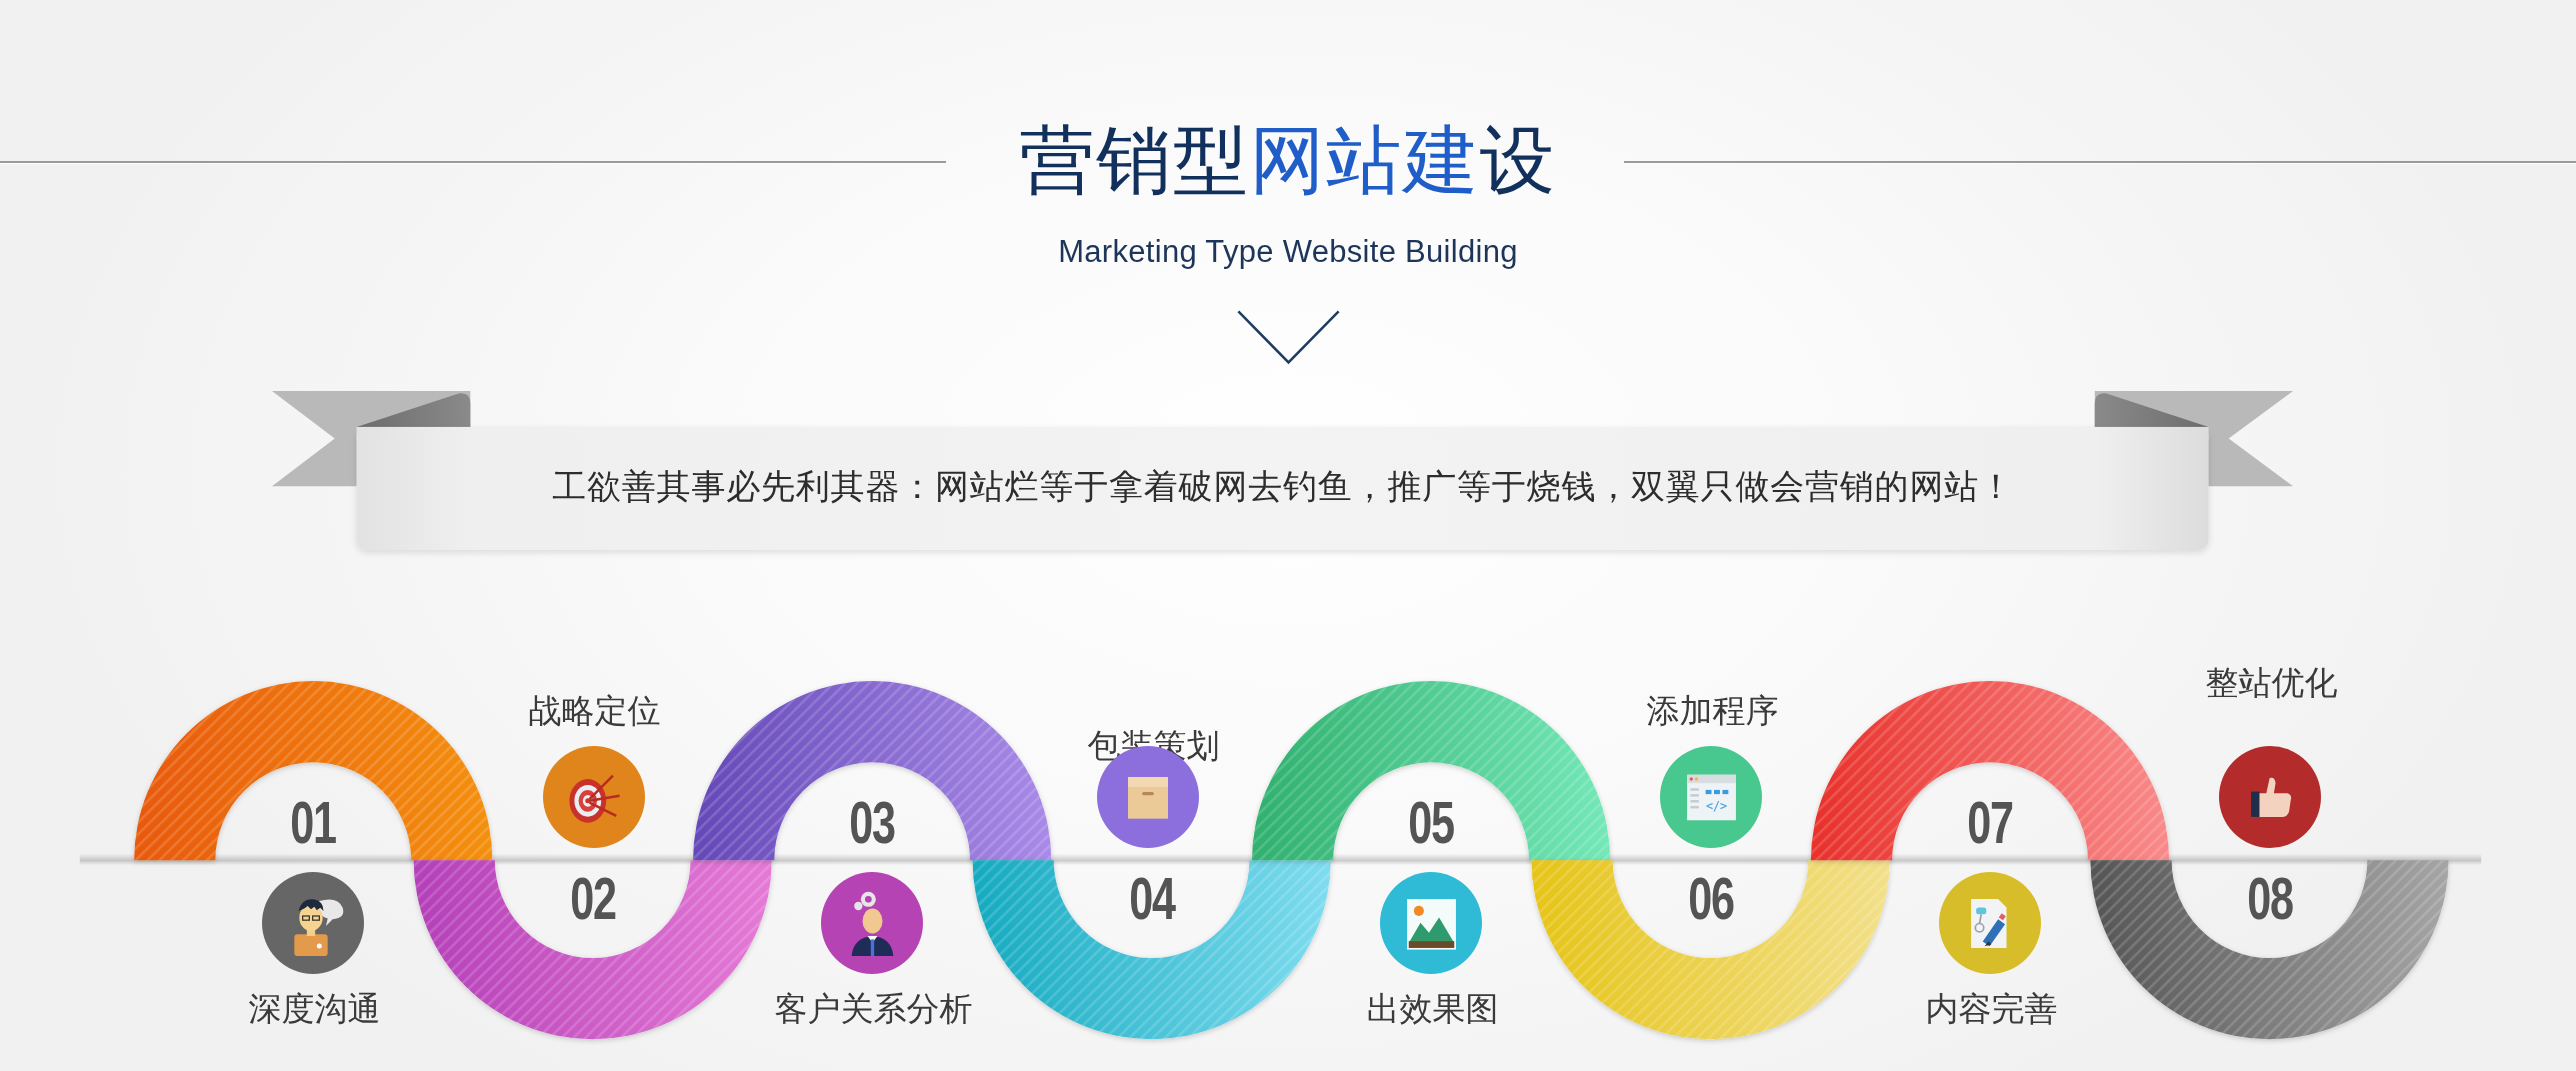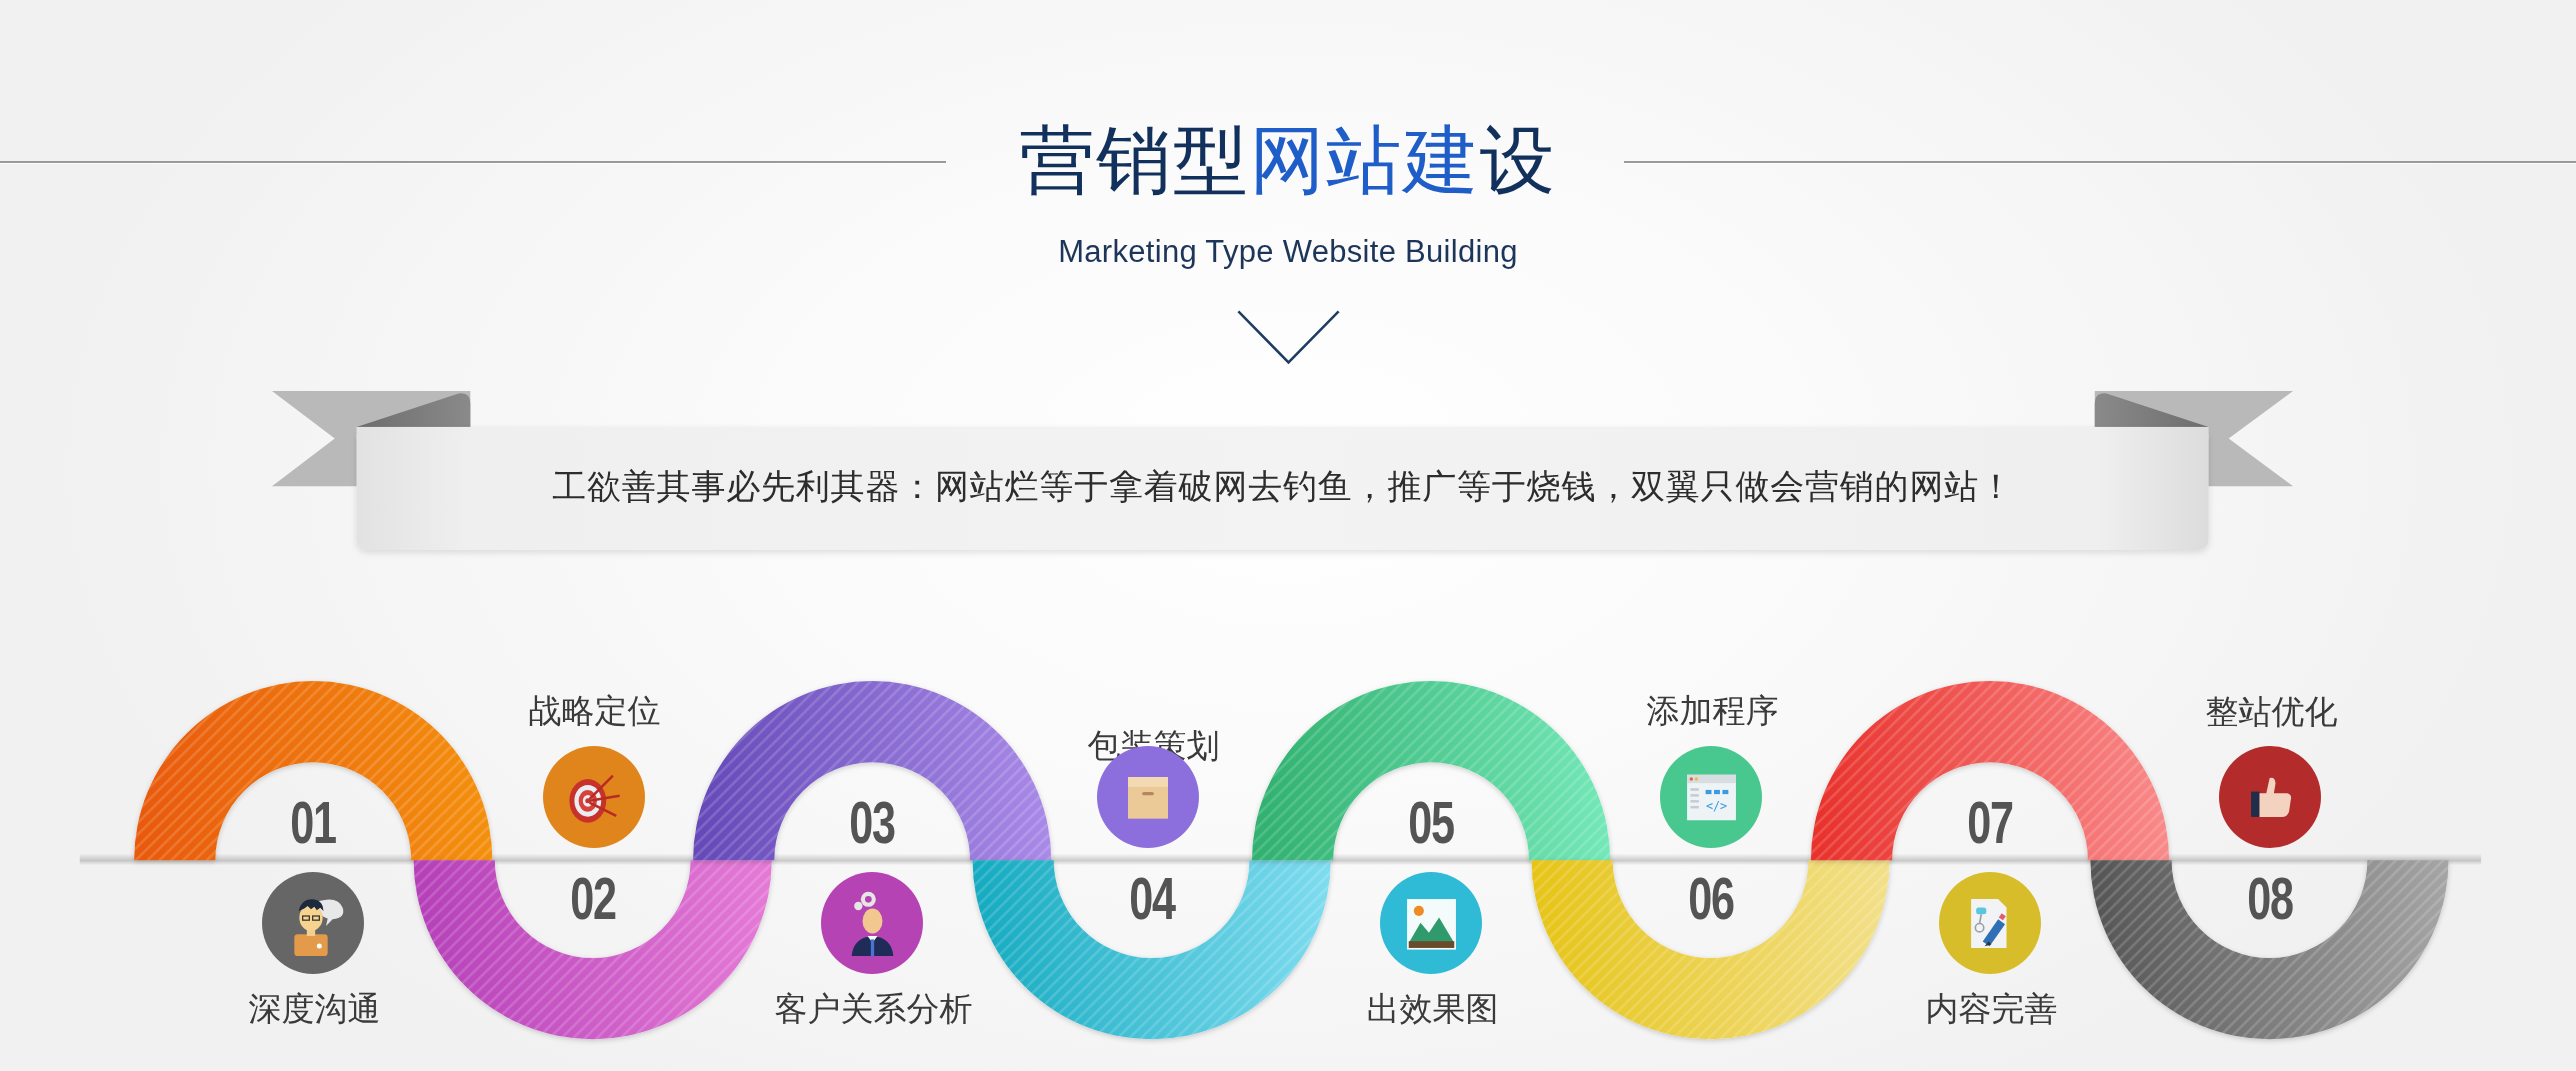--- a/index.html
+++ b/index.html
@@ -272,20 +272,20 @@
     <rect x="18" y="16" width="12" height="8" rx="3" fill="#5ac7df"></rect>
     <circle cx="22" cy="40" r="5" fill="none" stroke="#9aa2aa" stroke-width="2"></circle>
     <line x1="24" y1="24" x2="22" y2="35" stroke="#9aa2aa" stroke-width="2"></line>
     <rect x="34" y="30" width="10" height="32" transform="rotate(35 39 46)" fill="#2f6fb5"></rect>
     <polygon points="28,62 33,56 36,60" fill="#333"></polygon>
     <rect x="46" y="24" width="6" height="6" transform="rotate(35 49 27)" fill="#e25d6b"></rect>
   </svg>
 </div>
 <div class="step-label" style="left:1866px; top:990px;">内容完善</div>
 
-<div class="step-label" style="left:2146px; top:664px;margin-top:29px;">整站优化</div>
+<div class="step-label" style="left:2146px; top:664px;">整站优化</div>
 <div class="icon-circle" style="left:2219px; top:746px; background:#b32b2b;">
   <svg width="59" height="59" viewBox="0 0 70 70">
     <rect x="12" y="28" width="10" height="30" fill="#1f2e4a"></rect>
     <path d="M22,30 h8 l4,-18 q6,-2 7,6 l-2,12 h16 q6,2 4,8 l-2,14 q-2,6 -8,6 h-27 z" fill="#f3d3c0"></path>
   </svg>
 </div>
 
 
 </body></html>

